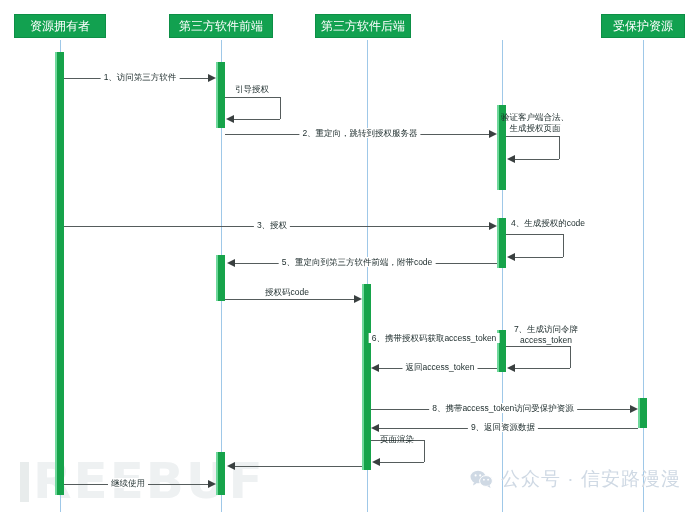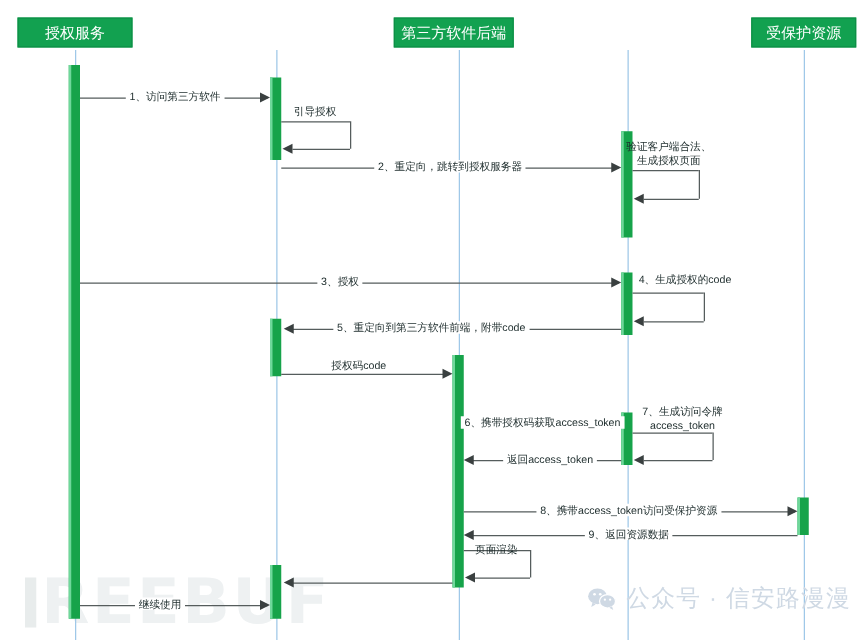--- a/index.html
+++ b/index.html
@@ -93,21 +93,22 @@
 <div id="canvas">
 
   <div class="wm-freebuf"><span class="bar"></span><span>REEBUF</span></div>
 
   <div class="lifeline" style="left:60px"></div>
   <div class="lifeline" style="left:221px"></div>
   <div class="lifeline" style="left:367px"></div>
   <div class="lifeline" style="left:502px"></div>
   <div class="lifeline" style="left:643px"></div>
 
-  <div class="actor" style="left:14px;width:92px">授权服务</div>
+  <div class="actor" style="left:14px;width:92px">资源拥有者</div>
+  <div class="actor" style="left:169px;width:104px">第三方软件前端</div>
   <div class="actor" style="left:315px;width:96px">第三方软件后端</div>
   <div class="actor" style="left:601px;width:84px">受保护资源</div>
 
   <div class="activation" style="left:55px;top:52px;height:443px"></div>
 
   <div class="activation" style="left:216px;top:62px;height:66px"></div>
 
   <div class="activation" style="left:216px;top:255px;height:46px"></div>
 
   <div class="activation" style="left:216px;top:452px;height:43px"></div>
@@ -148,21 +149,21 @@
   <div class="msg-label" style="left:272px;top:225px">3、授权</div>
 
   <div class="self-top" style="left:506px;top:234px;width:57px"></div>
   <div class="self-right" style="left:563px;top:234px;height:23px"></div>
   <div class="self-bottom" style="left:515px;top:257px;width:48px"></div>
   <div class="arrowhead arrow-left" style="left:507px;top:253px"></div>
   <div class="note-label" style="left:548px;top:218px">4、生成授权的code</div>
 
   <div class="msg" style="left:234px;top:263px;width:263px"></div>
   <div class="arrowhead arrow-left" style="left:227px;top:259px"></div>
-  <div class="msg-label" style="left:345px;top:262px">5、重定向到第三方软件前端，附带code</div>
+  <div class="msg-label" style="left:357px;top:262px">5、重定向到第三方软件前端，附带code</div>
 
   <div class="msg" style="left:225px;top:299px;width:135px"></div>
   <div class="arrowhead arrow-right" style="left:354px;top:295px"></div>
   <div class="msg-label" style="left:287px;top:292px">授权码code</div>
 
   <div class="msg" style="left:371px;top:339px;width:124px"></div>
   <div class="arrowhead arrow-right" style="left:489px;top:335px"></div>
   <div class="msg-label" style="left:434px;top:338px">6、携带授权码获取access_token</div>
 
   <div class="self-top" style="left:506px;top:346px;width:64px"></div>

